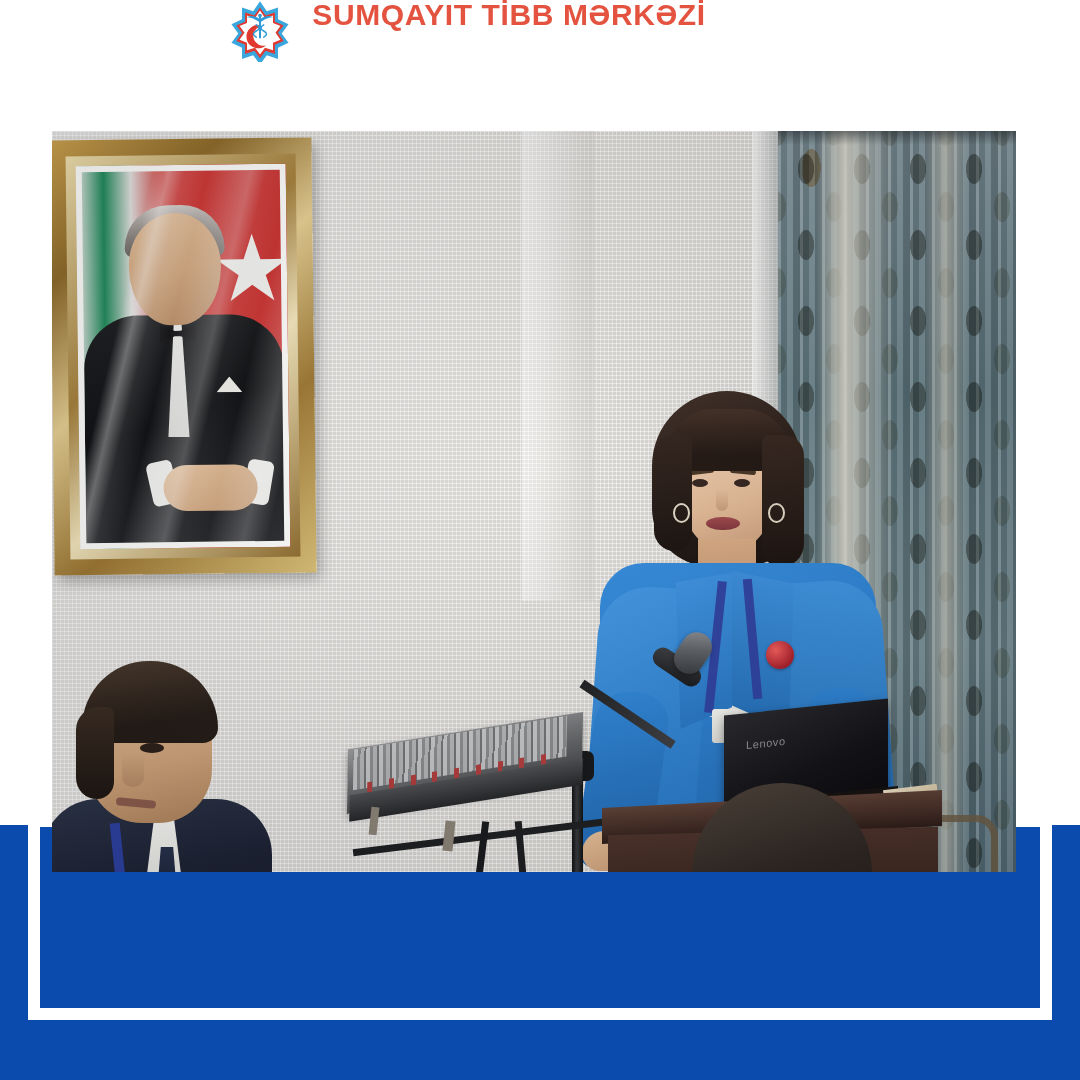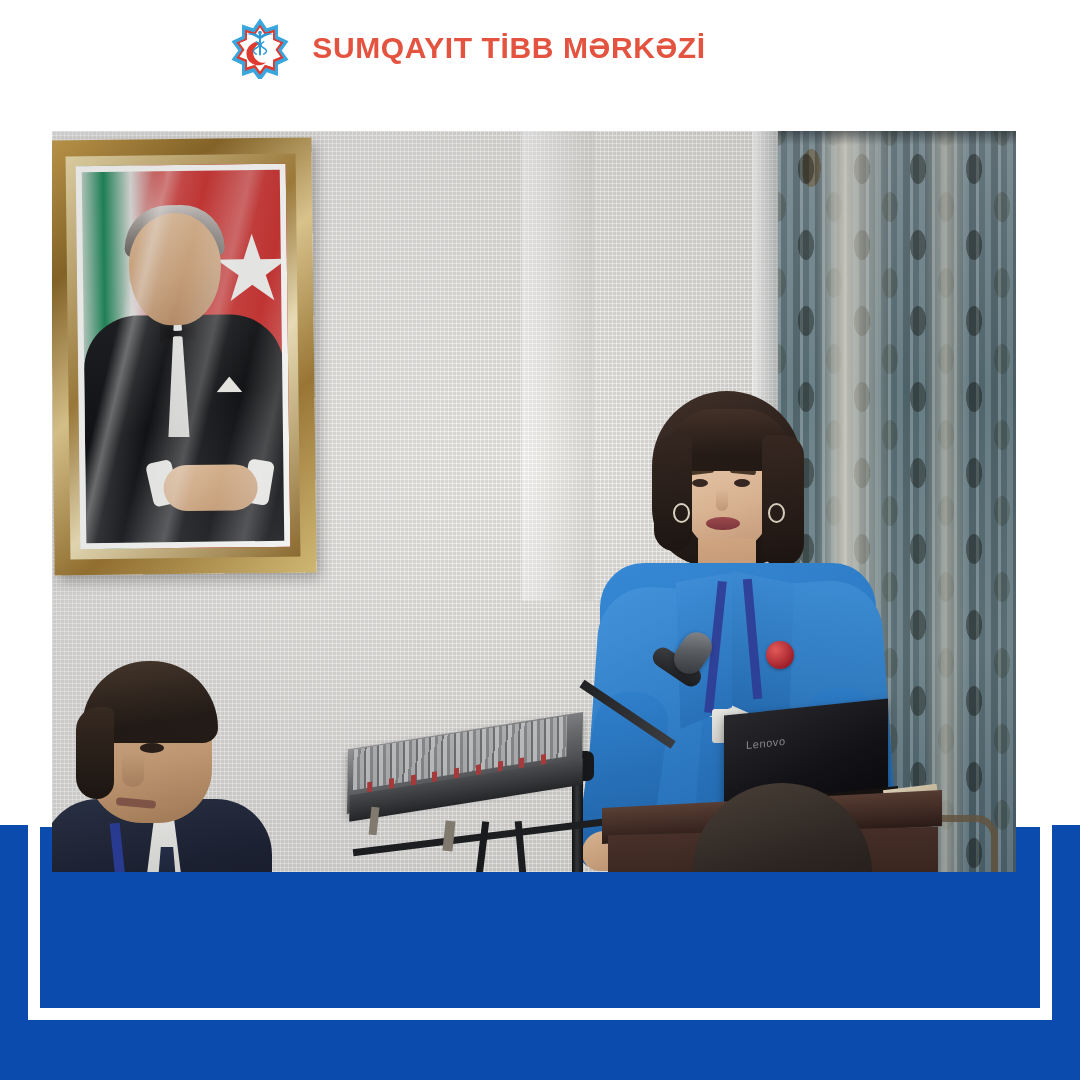--- a/index.html
+++ b/index.html
@@ -19,21 +19,21 @@
   }
 
   
   .header {
     position: absolute;
     left: 0;
     top: 0;
     width: 935px;
     height: 96px;
     display: flex;
-    align-items: center;
+    align-items: flex-start;
     justify-content: center;
     gap: 21px;
   }
   .logo-mark {
     width: 62px;
     height: 62px;
     position: relative;
     flex: none;
   }
   .logo-mark svg { display: block; width: 62px; height: 62px; }

